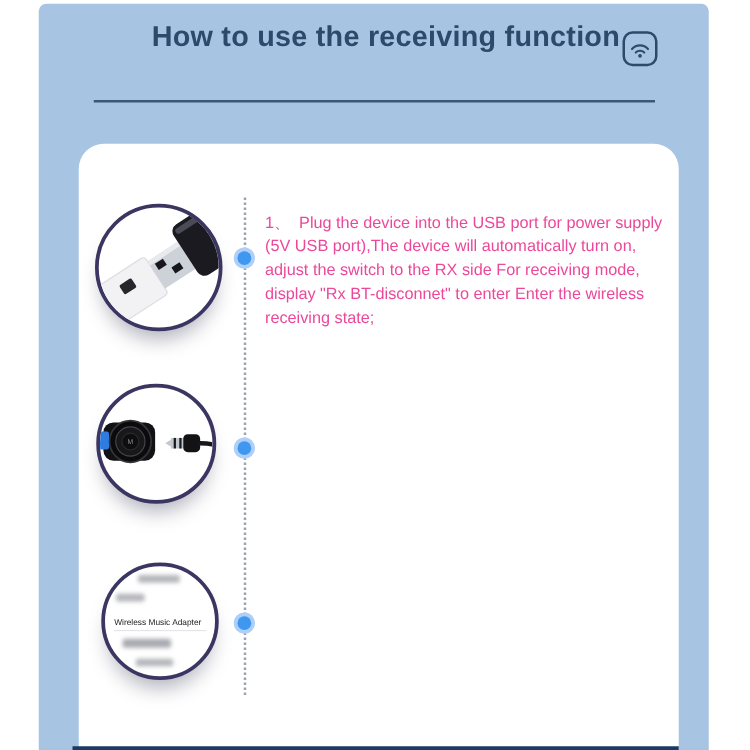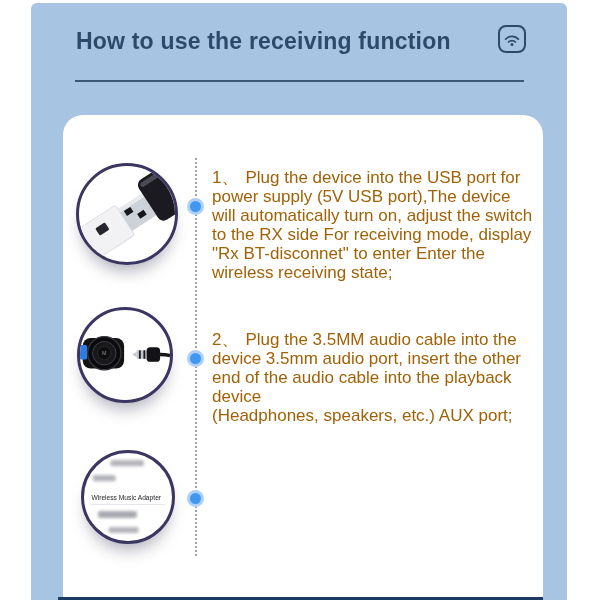--- a/index.html
+++ b/index.html
@@ -5,22 +5,22 @@
   html,body{margin:0;padding:0;}
   .canvas{
     position:relative;width:600px;height:600px;background:#ffffff;
     font-family:"Liberation Sans",sans-serif;overflow:hidden;
   }
   .panel{
     position:absolute;left:31px;top:3px;width:536px;height:597px;
     background:#a7c4e3;border-radius:6px 6px 0 0;
   }
   .title{
-    position:absolute;left:76px;top:28px;width:420px;
-    font-size:23px;font-weight:700;color:#2d4a6b;letter-spacing:.2px;
+    position:absolute;left:76px;top:16px;width:420px;
+    font-size:23px;font-weight:700;color:#2d4a6b;letter-spacing:.2px;text-align:right;
   }
   .wifi-badge{
     position:absolute;left:498px;top:25px;width:28px;height:28px;
     border:2px solid #2d4a6b;border-radius:8px;box-sizing:border-box;
     display:flex;align-items:center;justify-content:center;
   }
   .divider{
     position:absolute;left:75px;top:80px;width:449px;height:2px;background:#3a5878;
   }
   .card{
@@ -38,21 +38,21 @@
     position:absolute;width:11px;height:11px;border-radius:50%;
     background:#3f97f0;box-shadow:0 0 0 3px #aecff7;
   }
   .photo-circle{
     position:absolute;border-radius:50%;background:#ffffff;
     border:3px solid #3a3661;box-sizing:border-box;overflow:hidden;
     box-shadow:0 12px 16px -6px rgba(30,30,60,.35);
   }
   .photo-circle svg{display:block;width:100%;height:100%;}
   .step-text{
-    position:absolute;width:324px;font-size:17px;line-height:19px;color:#a16207;
+    position:absolute;width:324px;font-size:13px;line-height:19px;color:#ec4899;
   }
   .step-text .num{margin-right:7px;}
   .step-text .body{white-space:pre-line;}
 </style>
 </head>
 <body>
 
 <div class="canvas">
 
   <div class="panel"></div>
@@ -102,24 +102,20 @@
       <text x="27" y="50.5" font-size="6" fill="#8a8a92" text-anchor="middle" font-family="Liberation Sans, sans-serif">M</text>
       <path d="M58 49.5 l5 -3 v6 z" fill="#c3c7ce" transform="scale(1,1)"></path>
       <path d="M63 44.8 h11 v9.4 h-11 z" fill="#c3c7ce"></path>
       <rect x="65.5" y="44.8" width="2" height="9.4" fill="#1a1a1e"></rect>
       <rect x="70.5" y="44.8" width="2" height="9.4" fill="#1a1a1e"></rect>
       <rect x="74" y="41.5" width="15" height="16" rx="4" fill="#131316"></rect>
       <path d="M89 49.5 q9 0 16 2.5" stroke="#17171b" stroke-width="4" fill="none" stroke-linecap="round"></path>
     </svg>
   </div>
   <div class="step-dot" style="left:190px;top:353px;"></div>
-  <div class="step-text" style="left:212px;top:330px;">
-    <span class="num">2、</span><span class="body">Plug the 3.5MM audio cable into the device 3.5mm audio port, insert the other end of the audio cable into the playback device
-(Headphones, speakers, etc.) AUX port;</span>
-  </div>
 
   <div class="photo-circle" style="left:81px;top:450px;width:94px;height:94px;">
     <svg viewBox="0 0 100 100">
       <defs>
         <filter id="b3" x="-40%" y="-40%" width="180%" height="180%">
           <feGaussianBlur stdDeviation="1.8"></feGaussianBlur>
         </filter>
       </defs>
       <g fill="#b5b6bb" filter="url(#b3)">
         <rect x="30" y="8" width="38" height="7" rx="2"></rect>

